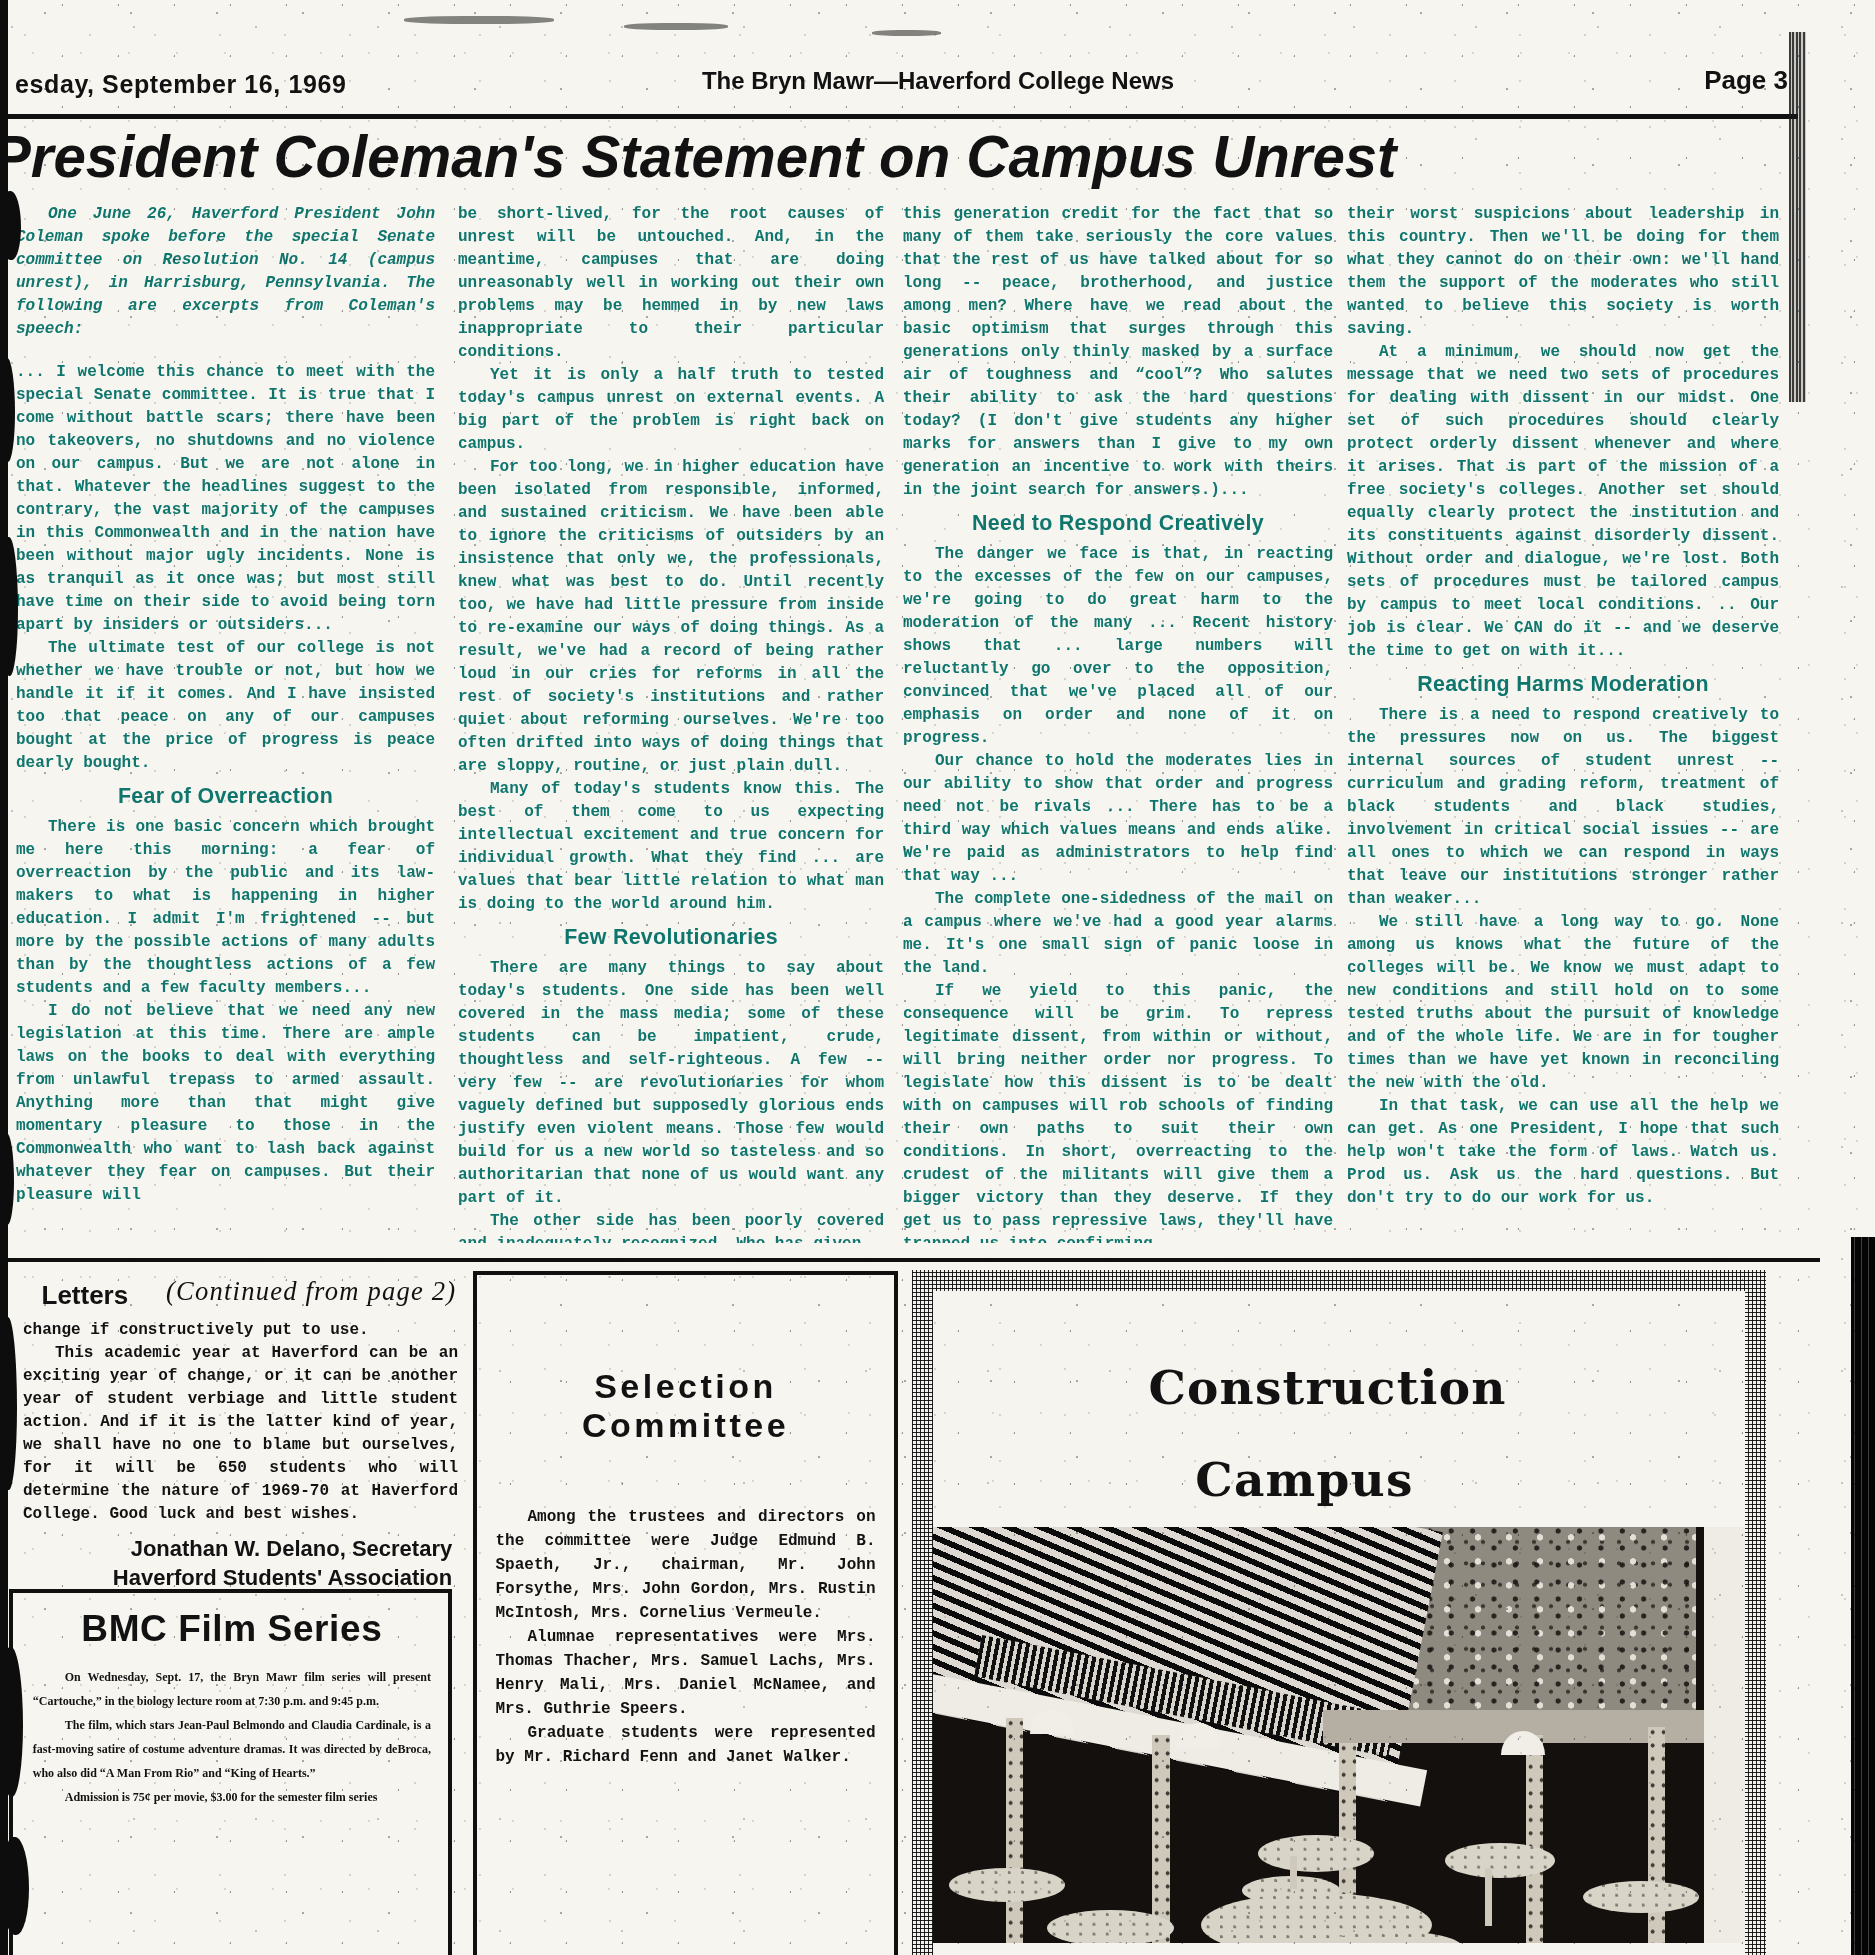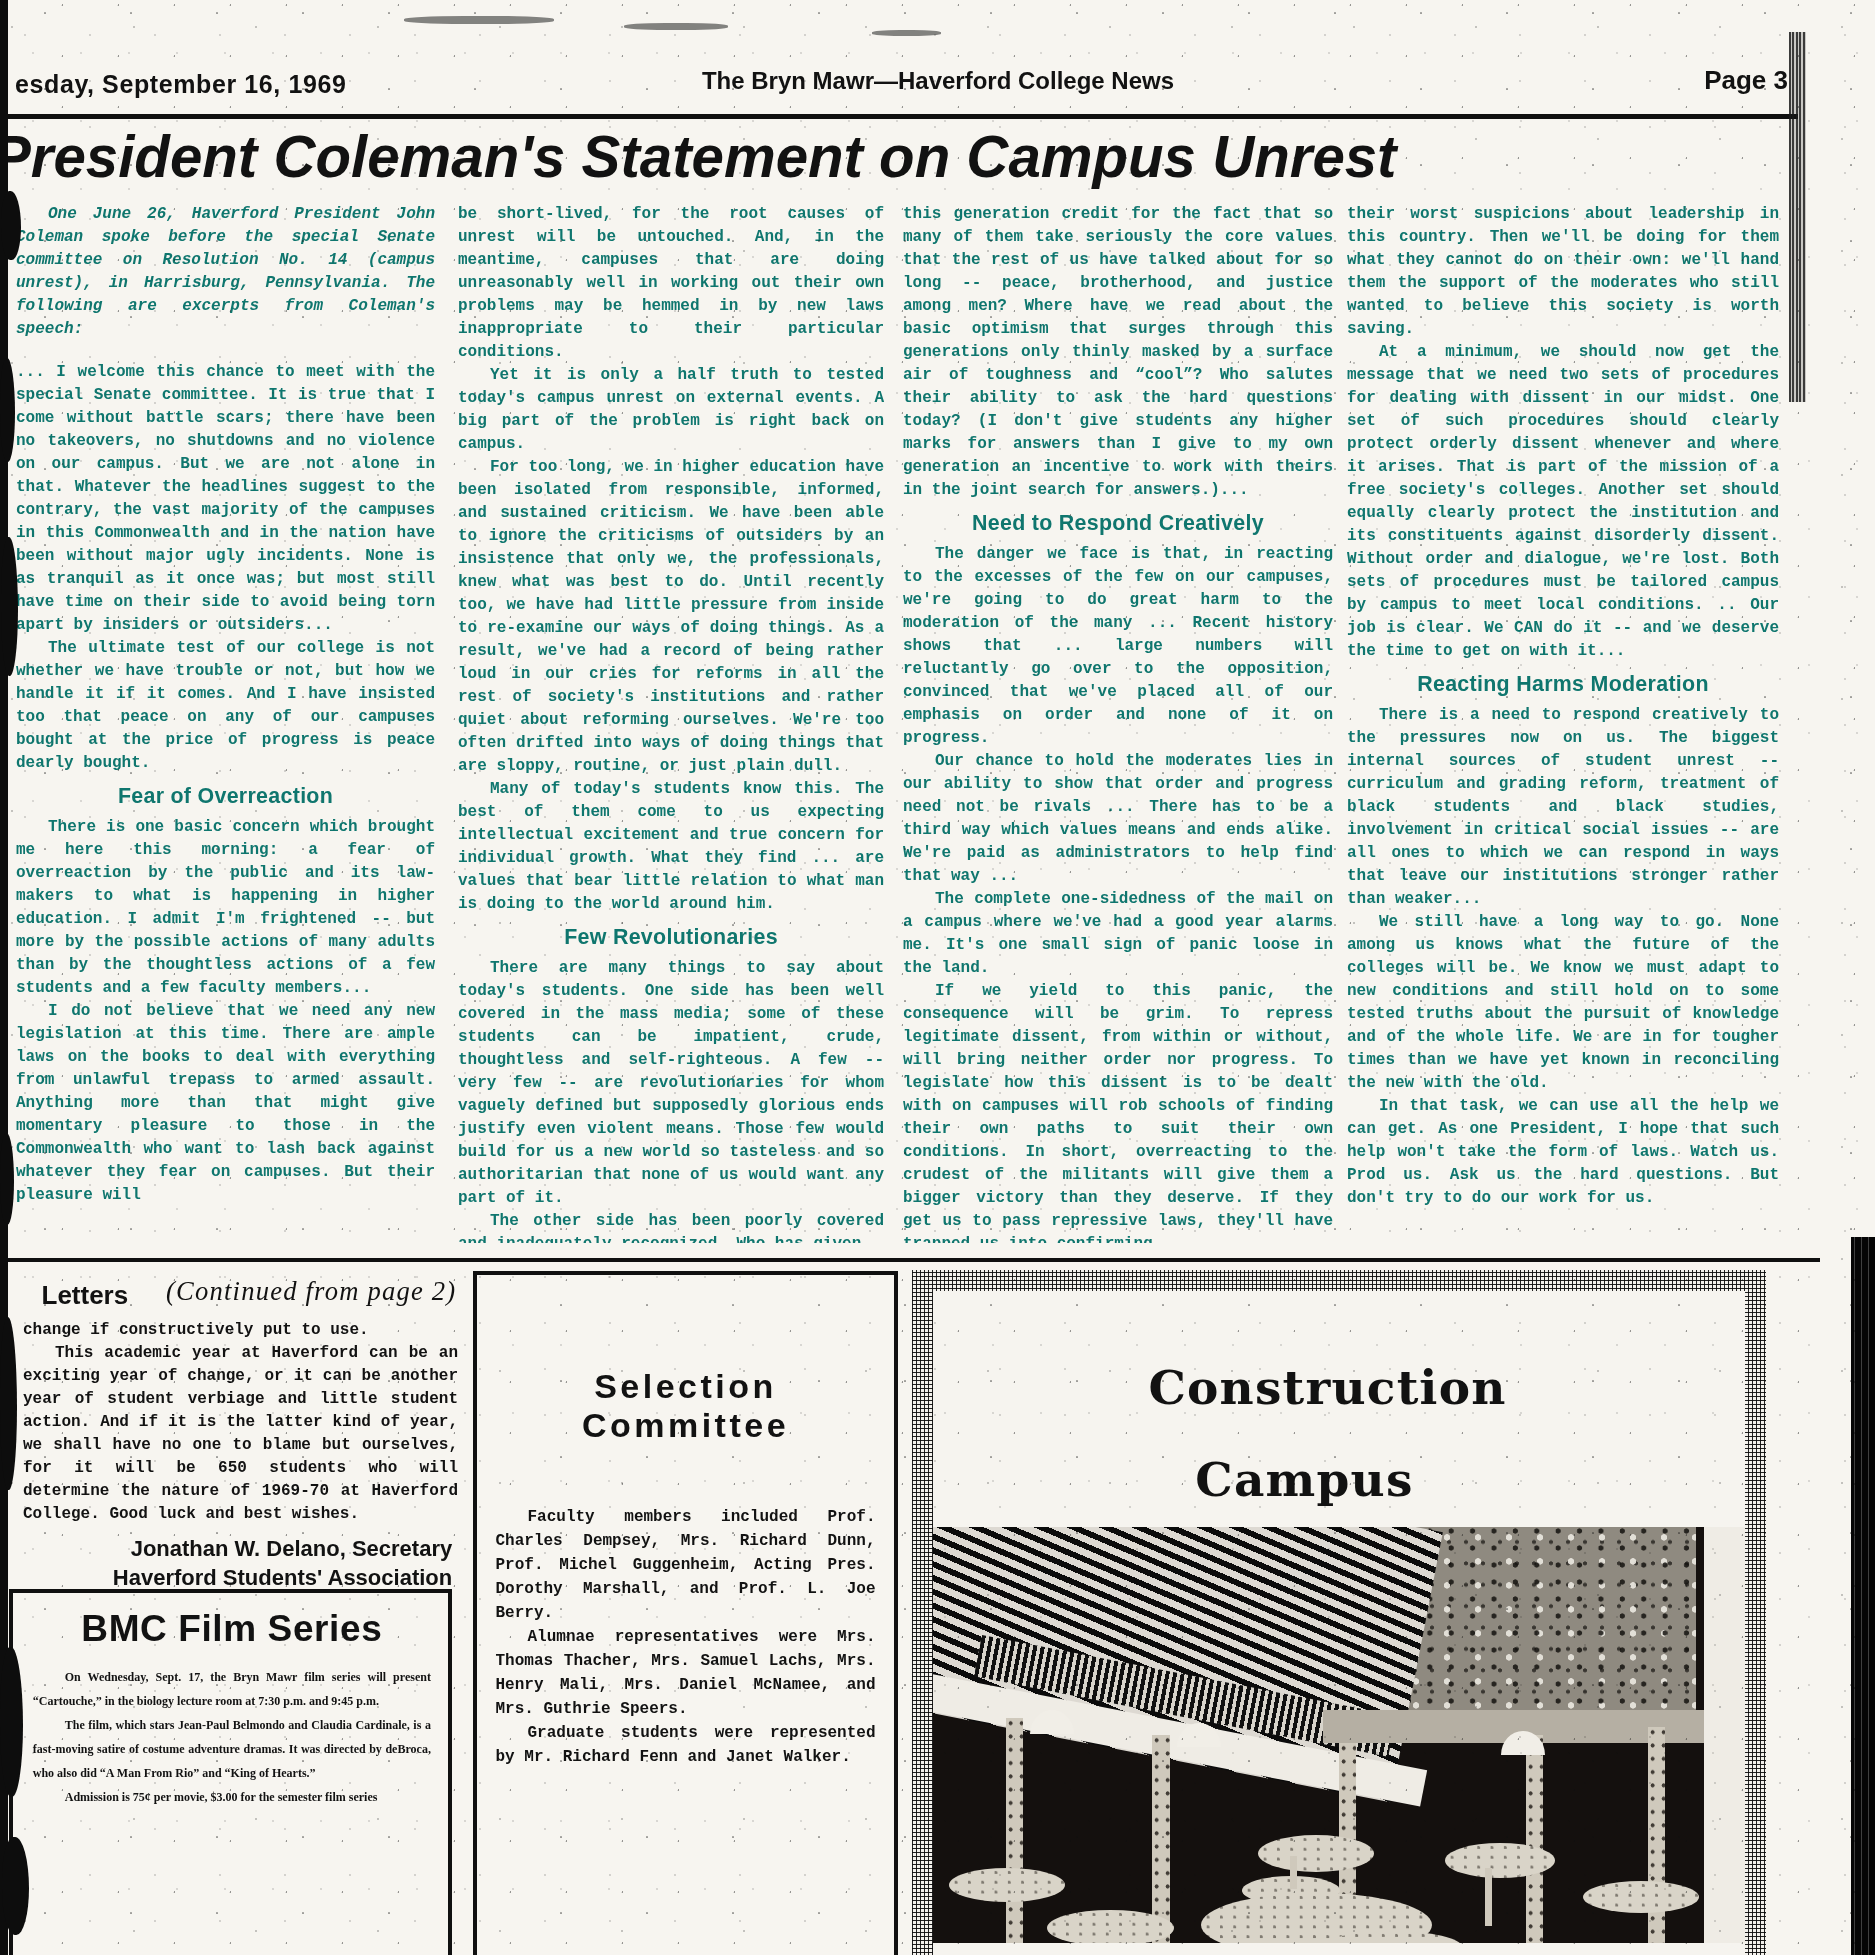--- a/index.html
+++ b/index.html
@@ -171,21 +171,21 @@
 
   <div class="film-box">
     <div class="film-title">BMC Film Series</div>
     <p class="para">On Wednesday, Sept. 17, the Bryn Mawr film series will present “Cartouche,” in the biology lecture room at 7:30 p.m. and 9:45 p.m.</p>
     <p class="para">The film, which stars Jean-Paul Belmondo and Claudia Cardinale, is a fast-moving satire of costume adventure dramas. It was directed by deBroca, who also did “A Man From Rio” and “King of Hearts.”</p>
     <p class="para">Admission is 75¢ per movie, $3.00 for the semester film series</p>
   </div>
 
   <div class="sel-box">
     <div class="sel-title">Selection Committee</div>
-    <p class="para">Faculty members included Prof. Charles Dempsey, Mrs. Richard Dunn, Prof. Michel Guggenheim, Acting Pres. Dorothy Marshall, and Prof. L. Joe Berry.</p>
+    <p class="para">Among the trustees and directors on the committee were Judge Edmund B. Spaeth, Jr., chairman, Mr. John Forsythe, Mrs. John Gordon, Mrs. Rustin McIntosh, Mrs. Cornelius Vermeule.</p>
     <p class="para">Alumnae representatives were Mrs. Thomas Thacher, Mrs. Samuel Lachs, Mrs. Henry Mali, Mrs. Daniel McNamee, and Mrs. Guthrie Speers.</p>
     <p class="para">Graduate students were represented by Mr. Richard Fenn and Janet Walker.</p>
 
   </div>
 
   <div class="photo-box">
     <div class="photo-inner">
       <div class="cc-line cc2">Construction</div>
       <div class="cc-line cc1">Campus</div>
       <div class="photo">

